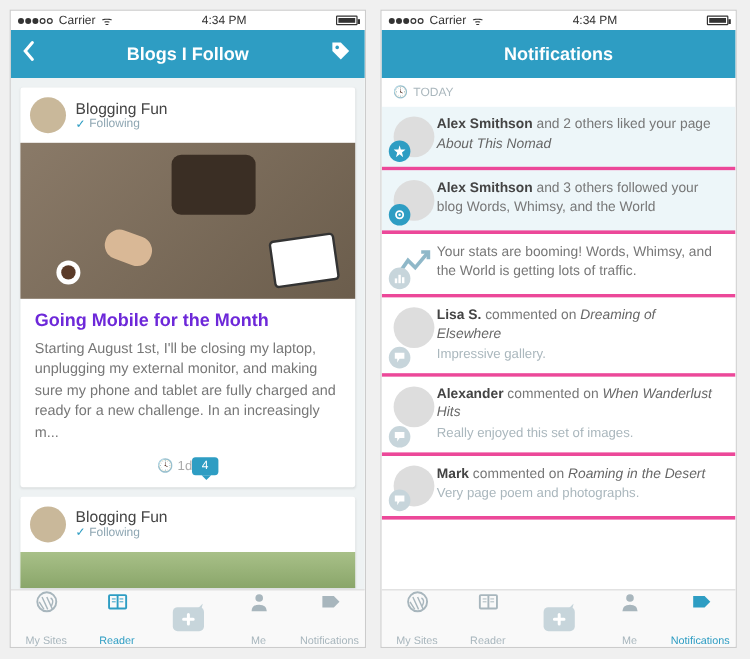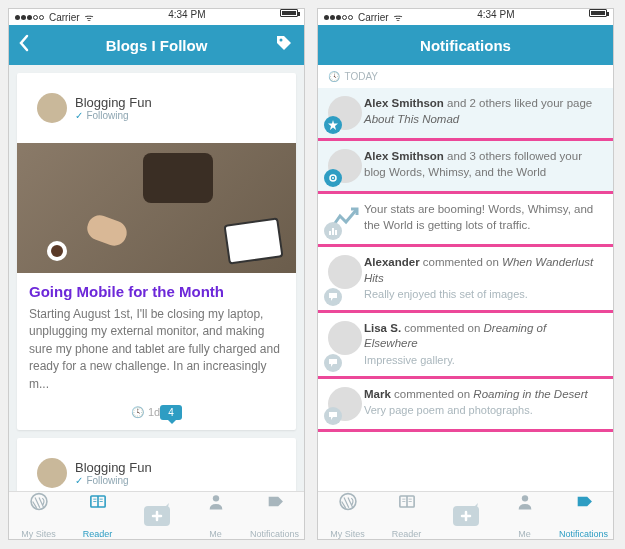--- a/index.html
+++ b/index.html
@@ -1,38 +1,38 @@
 <!DOCTYPE html>
 <html><head>
 <meta charset="utf-8">
 <style>
 * { margin: 0; padding: 0; box-sizing: border-box; font-family: -apple-system, "Helvetica Neue", Helvetica, Arial, sans-serif; }
 body { background: #f0f0f0; padding: 8px; display: flex; gap: 12px; }
 .phone { width: 297px; height: 532px; border: 1px solid #ccc; background: #fff; display: flex; flex-direction: column; overflow: hidden; }
-.statusbar { height: 16px; background: #fff; display: flex; justify-content: space-between; padding: 0 6px; font-size: 10px; color: #333; }
+.statusbar { height: 16px; background: #fff; display: flex; align-items: center; justify-content: space-between; padding: 0 6px; font-size: 10px; color: #333; }
 .statusbar .sig { display: flex; align-items: center; gap: 1px; }
 .statusbar .dot { width: 5px; height: 5px; border-radius: 50%; background: #333; }
 .statusbar .dot.empty { background: transparent; border: 1px solid #333; }
 .statusbar .batt { width: 18px; height: 8px; border: 1px solid #333; border-radius: 1px; position: relative; }
 .statusbar .batt::after { content: ""; position: absolute; right: -3px; top: 2px; width: 2px; height: 4px; background: #333; }
 .statusbar .batt .fill { position: absolute; left: 1px; top: 1px; bottom: 1px; width: 14px; background: #333; }
 .navbar { height: 40px; background: #2e9dc3; color: #fff; display: flex; align-items: center; justify-content: center; position: relative; }
 .navbar .title { font-size: 15px; font-weight: 600; }
 .navbar .back { position: absolute; left: 8px; top: 50%; transform: translateY(-50%); }
 .navbar .tag { position: absolute; right: 10px; top: 50%; transform: translateY(-50%); }
 .content { flex: 1; background: #eef2f3; overflow: hidden; }
 .tabbar { height: 48px; border-top: 1px solid #ddd; background: #f9f9f9; display: flex; }
 .tabbar .tab { flex: 1; display: flex; flex-direction: column; align-items: center; justify-content: center; font-size: 9px; color: #a8b6bd; gap: 18px; }
 .tabbar .tab.active { color: #2e9dc3; }
 .tabbar .tab svg { width: 22px; height: 22px; }
 .tabbar .tab.center svg { width: 30px; height: 26px; }
 
 
 .card { background: #fff; margin: 8px; border-radius: 2px; box-shadow: 0 1px 2px rgba(0,0,0,0.08); }
-.cardhead { display: flex; align-items: center; padding: 20px; gap: 8px; }
+.cardhead { display: flex; align-items: center; padding: 8px; gap: 8px; }
 .avatar { width: 30px; height: 30px; border-radius: 50%; background: #c9b89a; }
 .cardhead .meta .name { font-size: 13px; color: #444; font-weight: 500; }
 .cardhead .meta .follow { font-size: 10px; color: #8ea6b2; display: flex; align-items: center; gap: 3px; }
 .cardhead .meta .follow .check { color: #2e9dc3; font-size: 10px; }
 .hero { height: 130px; background: linear-gradient(135deg, #8a7a68, #6b5d4c); position: relative; }
 .cardbody { padding: 10px 12px 6px; }
 .cardbody h3 { font-size: 15px; font-weight: 700; color: #6d28d9; margin-bottom: 6px; }
 .cardbody p { font-size: 12px; color: #777; line-height: 1.45; }
 .cardfoot { display: flex; justify-content: center; align-items: center; padding: 6px 12px 10px; }
 .cardfoot .time { font-size: 11px; color: #aaa; }
@@ -249,40 +249,40 @@
               <rect x="7" y="4" width="2" height="5"></rect>
             </svg>
           </div>
         </div>
       <div class="txt"><span>Your stats are booming! Words, Whimsy, and the World is getting lots of traffic.</span></div>
     </div>
 
 
     <div class="notif">
       <div class="left">
+          <div class="av av-lisa"></div>
+          <div class="badge">
+            <svg viewBox="0 0 10 10">
+              <path d="M1 1 L9 1 L9 6 L5 6 L3 9 L3 6 L1 6 Z"></path>
+            </svg>
+          </div>
+        </div>
+      <div class="txt"><span class="bold">Lisa S.</span><span> commented on </span><span class="ital">Dreaming of Elsewhere</span><div class="sub">Impressive gallery.</div></div>
+    </div>
+
+    <div class="notif">
+      <div class="left">
           <div class="av av-alex"></div>
           <div class="badge">
             <svg viewBox="0 0 10 10">
               <path d="M1 1 L9 1 L9 6 L5 6 L3 9 L3 6 L1 6 Z"></path>
             </svg>
           </div>
         </div>
       <div class="txt"><span class="bold">Alexander</span><span> commented on </span><span class="ital">When Wanderlust Hits</span><div class="sub">Really enjoyed this set of images.</div></div>
-    </div>
-
-    <div class="notif">
-      <div class="left">
-          <div class="av av-lisa"></div>
-          <div class="badge">
-            <svg viewBox="0 0 10 10">
-              <path d="M1 1 L9 1 L9 6 L5 6 L3 9 L3 6 L1 6 Z"></path>
-            </svg>
-          </div>
-        </div>
-      <div class="txt"><span class="bold">Lisa S.</span><span> commented on </span><span class="ital">Dreaming of Elsewhere</span><div class="sub">Impressive gallery.</div></div>
     </div>
 
     <div class="notif">
       <div class="left">
           <div class="av av-mark"></div>
           <div class="badge">
             <svg viewBox="0 0 10 10">
               <path d="M1 1 L9 1 L9 6 L5 6 L3 9 L3 6 L1 6 Z"></path>
             </svg>
           </div>

